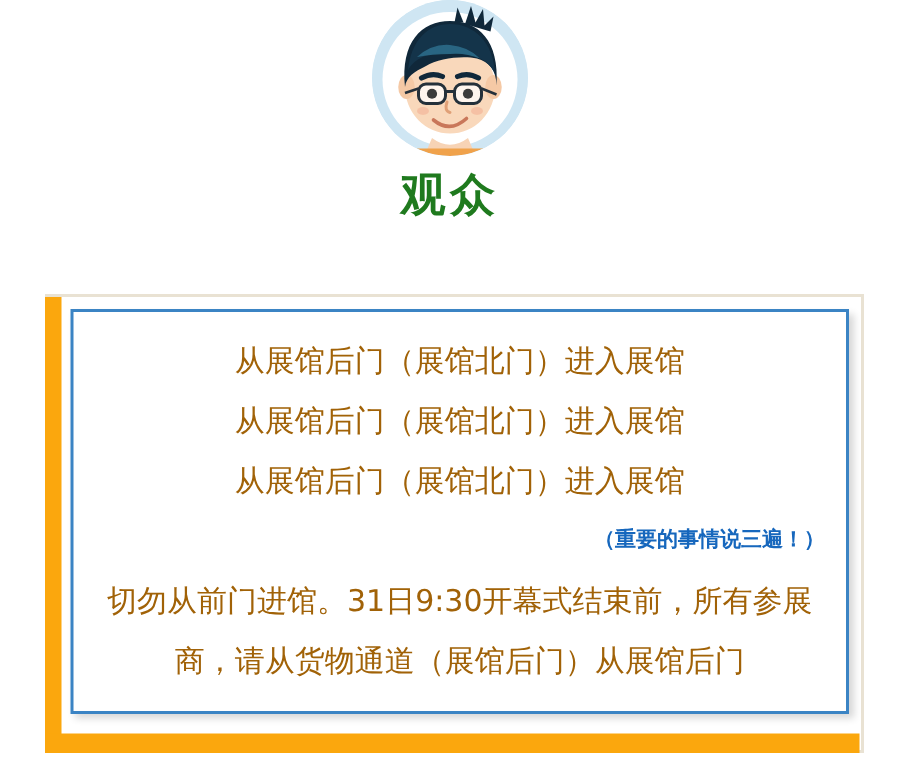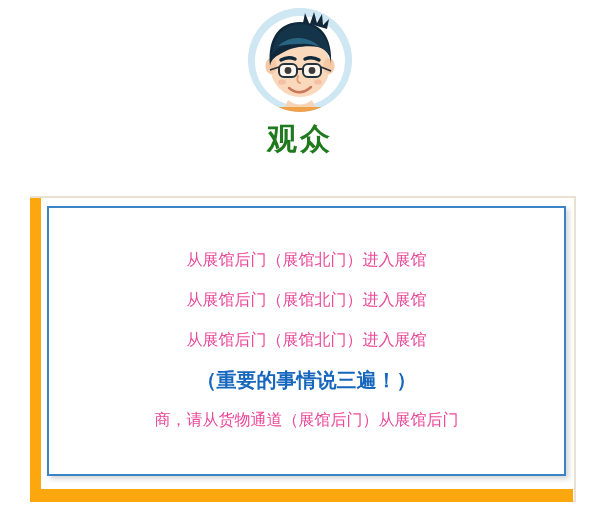--- a/index.html
+++ b/index.html
@@ -12,21 +12,20 @@
     height: 522px;
     background: #ffffff;
     font-family: "Liberation Sans", "DejaVu Sans", sans-serif;
     overflow: hidden;
     position: relative;
   }
 
   
   .avatar-block {
     width: 100%;
-    padding-top: 8px;
     display: flex;
     flex-direction: column;
     align-items: center;
   }
 
   .avatar {
     width: 104px;
     height: 104px;
     border-radius: 50%;
     background: #cfe6f3;
@@ -93,30 +92,31 @@
     display: flex;
     flex-direction: column;
     align-items: center;
     justify-content: center;
     padding: 6px 14px 8px 14px;
   }
 
   .notice-line {
     width: 100%;
     text-align: center;
-    color: #ec4899;
-    font-size: 16px;
+    color: #a16207;
+    font-size: 20px;
     line-height: 40px;
     font-family: "DejaVu Sans", "Liberation Sans", sans-serif;
     white-space: nowrap;
   }
   .notice-line.emphasis {
     color: #1667bd;
     font-weight: bold;
-    font-size: 20px;
+    font-size: 14px;
+    text-align: right;
   }
 </style>
 </head>
 <body>
 
 <div class="avatar-block">
 
   <div class="avatar">
     <svg viewBox="0 0 104 104" xmlns="http://www.w3.org/2000/svg">
       <defs>
@@ -175,15 +175,16 @@
 <div class="notice-outer">
   <div class="notice-cream"></div>
   <div class="orange-left"></div>
   <div class="orange-bottom"></div>
 
   <div class="notice-inner">
     <div class="notice-line">从展馆后门（展馆北门）进入展馆</div>
     <div class="notice-line">从展馆后门（展馆北门）进入展馆</div>
     <div class="notice-line">从展馆后门（展馆北门）进入展馆</div>
     <div class="notice-line emphasis">（重要的事情说三遍！）</div>
+    <div class="notice-line">切勿从前门进馆。31日9:30开幕式结束前，所有参展</div>
     <div class="notice-line">商，请从货物通道（展馆后门）从展馆后门</div>
   </div>
 </div>
 
 </body></html>

